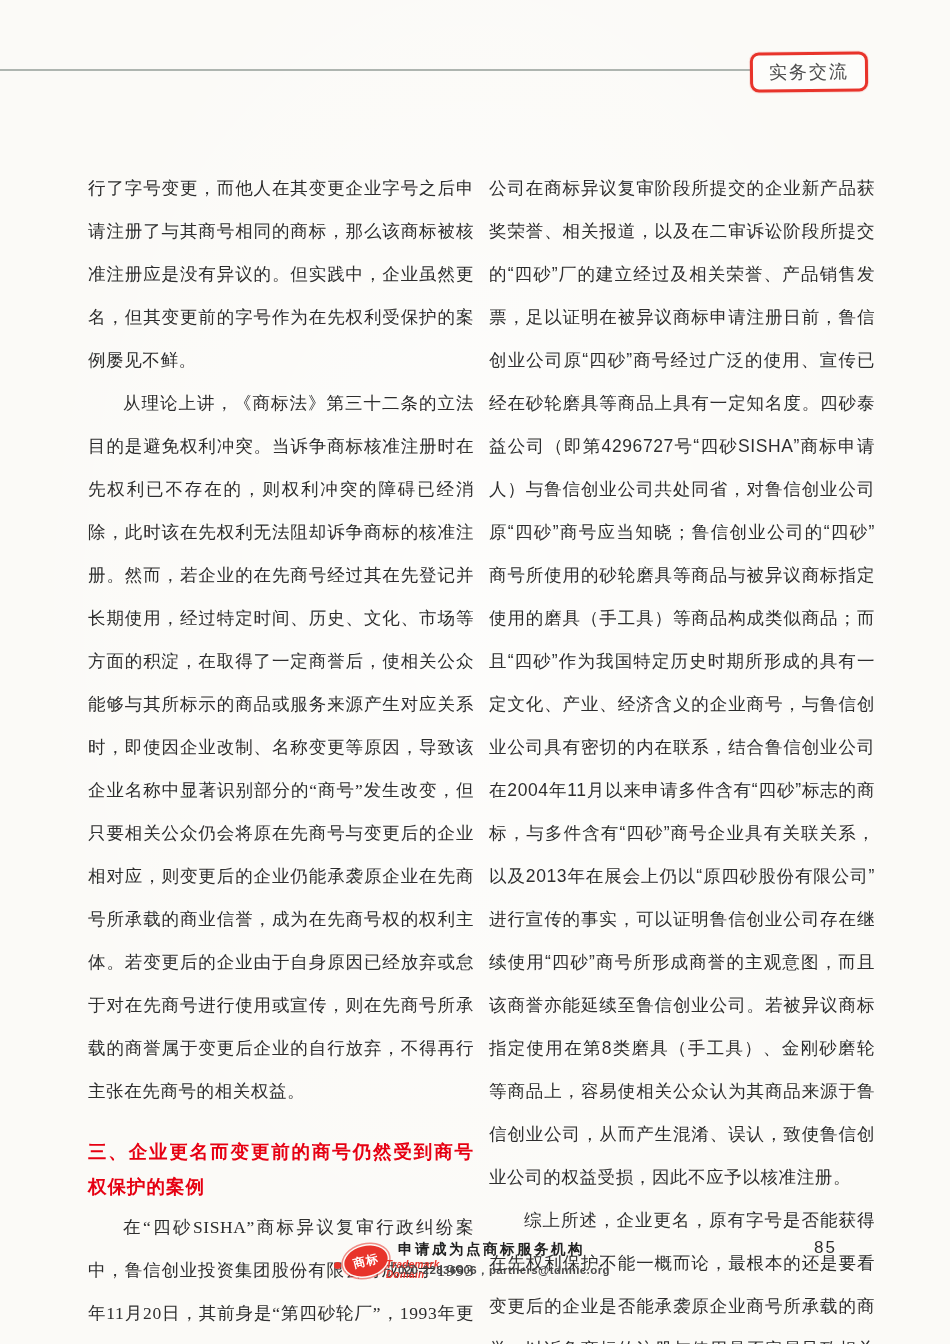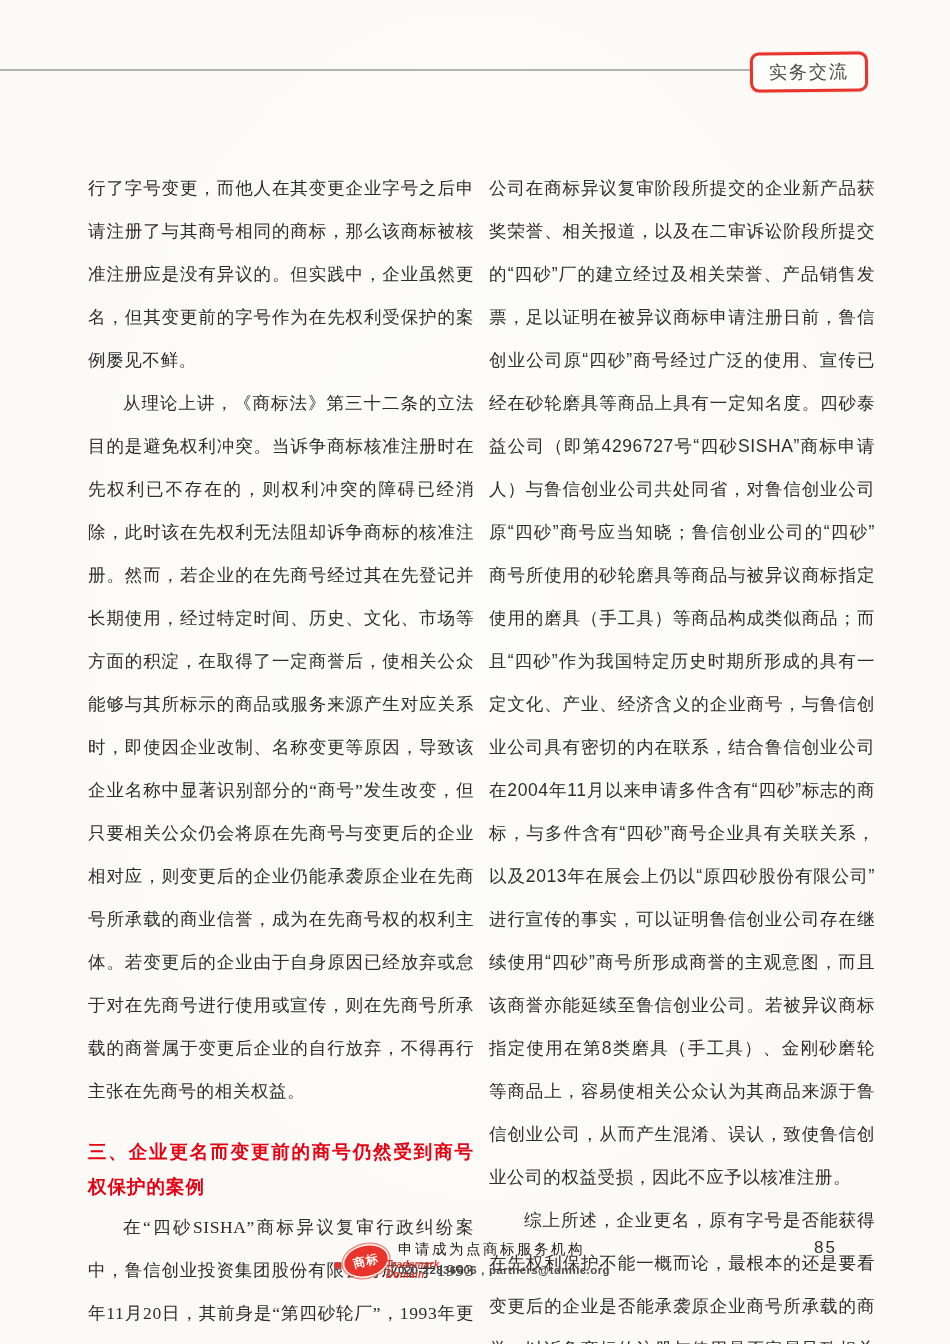--- a/index.html
+++ b/index.html
@@ -44,21 +44,21 @@
   .logo-dot{position:absolute;left:-2px;top:18px;width:7px;height:7px;border-radius:50%;background:#e8342b;}
   .logo-ellipse{
     position:absolute;left:8px;top:2px;width:44px;height:30px;border-radius:50%;
     background:#e8342b;transform:rotate(-14deg);
     display:flex;align-items:center;justify-content:center;
     box-shadow:0 0 0 1.5px #fbfaf7, 0 0 0 3px rgba(232,52,43,.55);
   }
   .logo-ellipse b{color:#fff;font-size:12px;font-weight:bold;letter-spacing:1px;}
   .logo-en{position:absolute;left:50px;top:16px;line-height:10px;white-space:nowrap;}
   .logo-en i{display:block;color:#e8342b;font-size:10px;font-weight:bold;font-style:italic;letter-spacing:.3px;}
-  .footer-slogan{position:absolute;left:398px;top:4px;font-size:14.5px;font-weight:normal;letter-spacing:2.5px;color:#222;}
+  .footer-slogan{position:absolute;left:398px;top:4px;font-size:14.5px;font-weight:bold;letter-spacing:2.5px;color:#222;}
   .footer-contact{position:absolute;left:398px;top:27px;font-size:11.5px;letter-spacing:.4px;color:#4a4a4a;font-weight:bold;}
   .page-number{position:absolute;left:814px;top:2px;font-size:17px;letter-spacing:2px;color:#2d2d2d;font-family:Liberation Sans, sans-serif;}
 </style>
 </head>
 <body>
 
 <div class="page">
 
   <div class="top-rule"></div>
   <div class="tag-badge">

